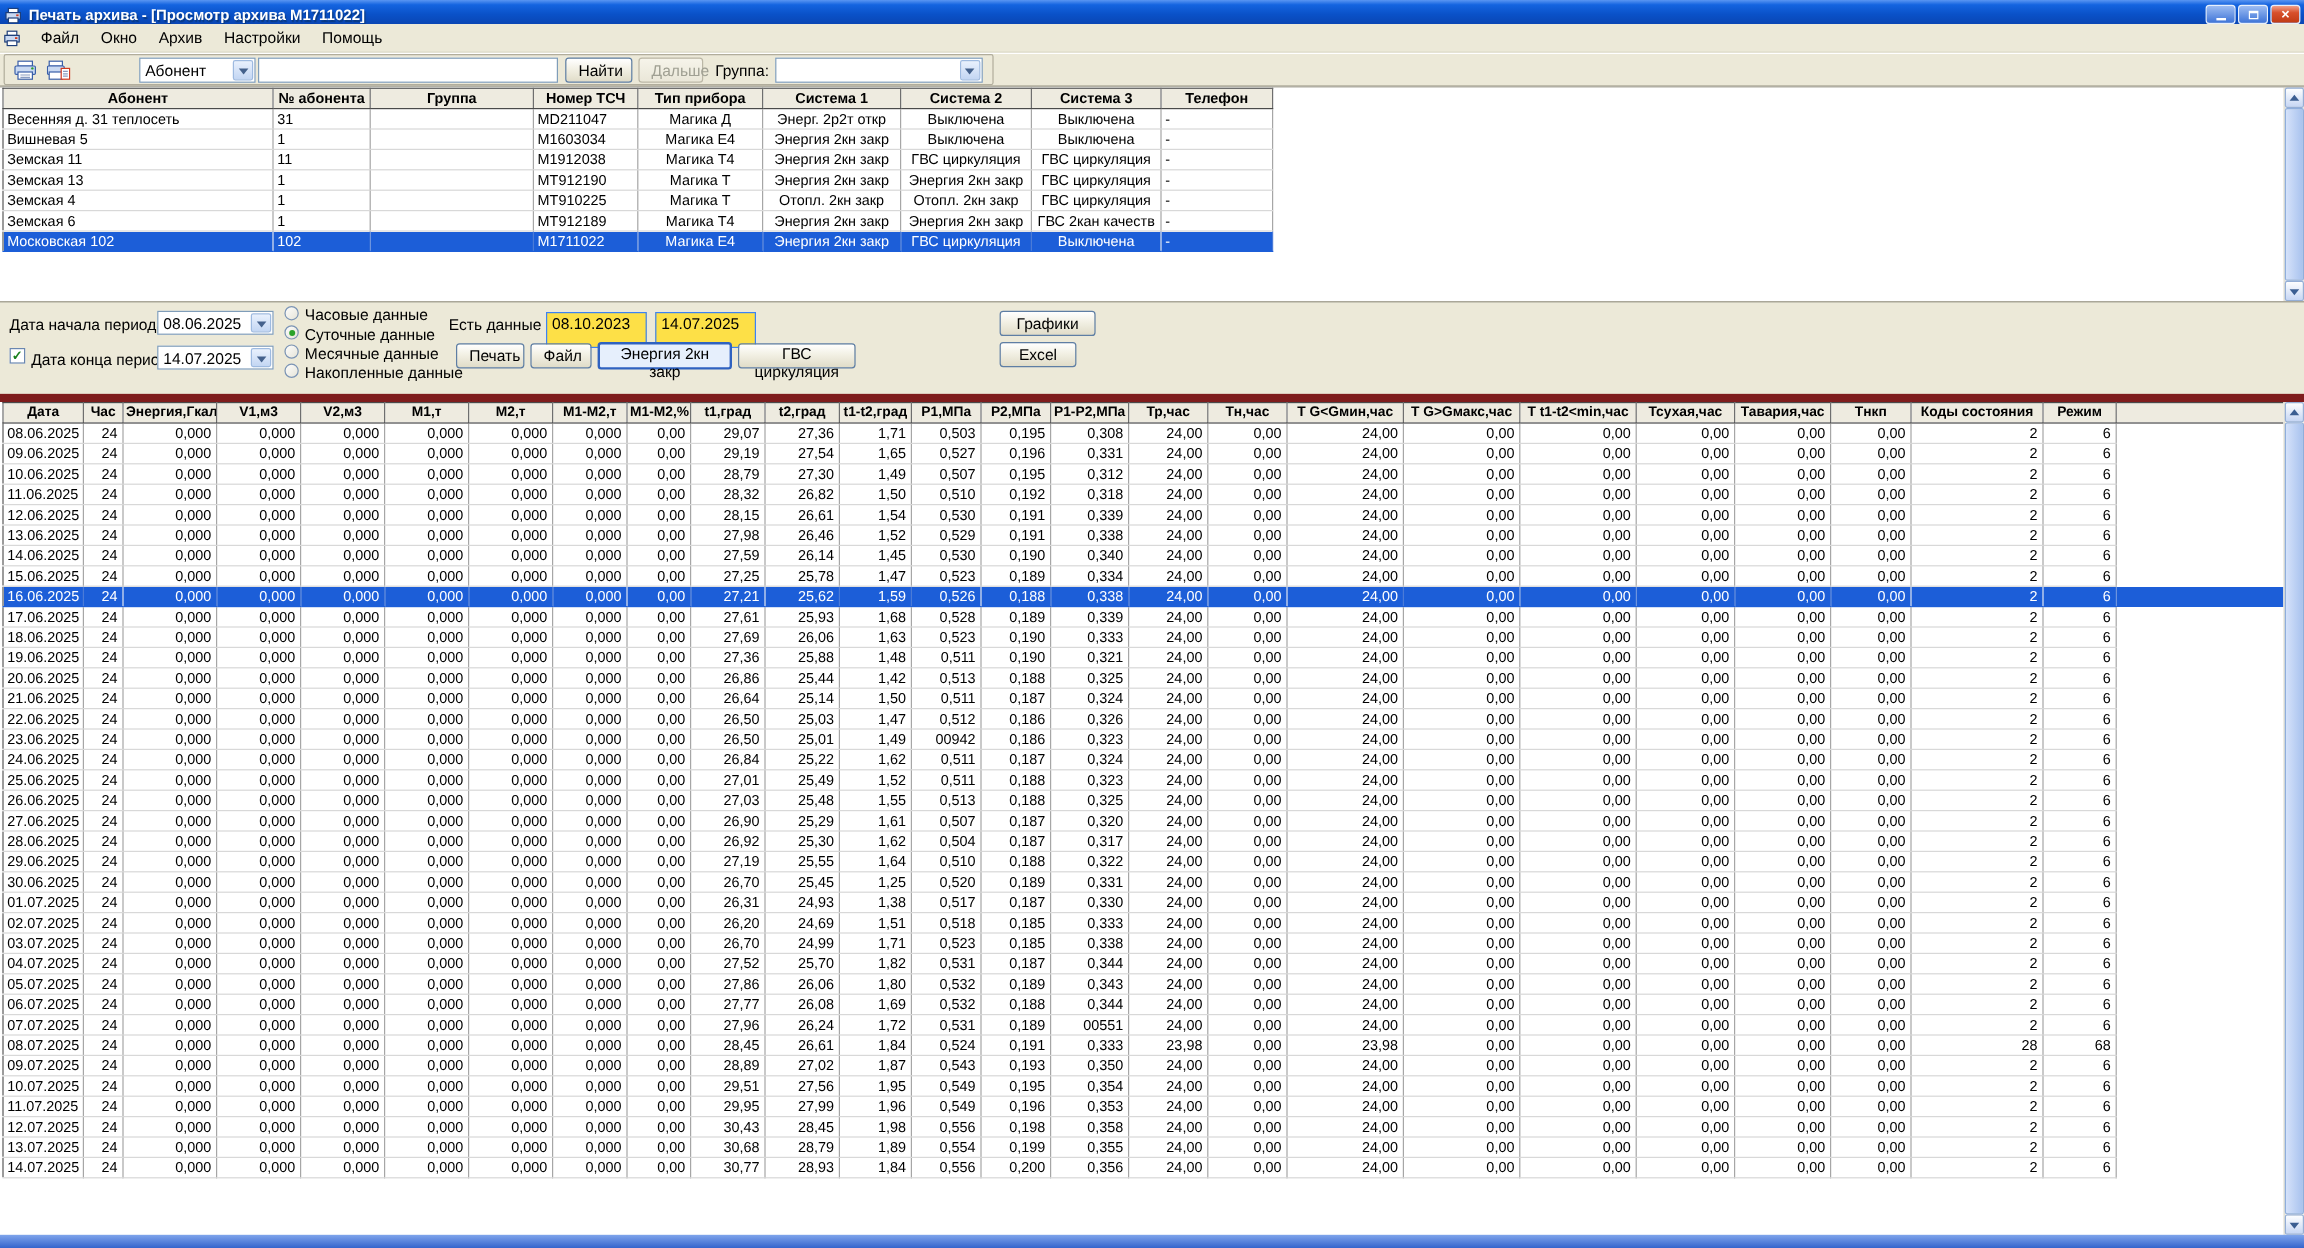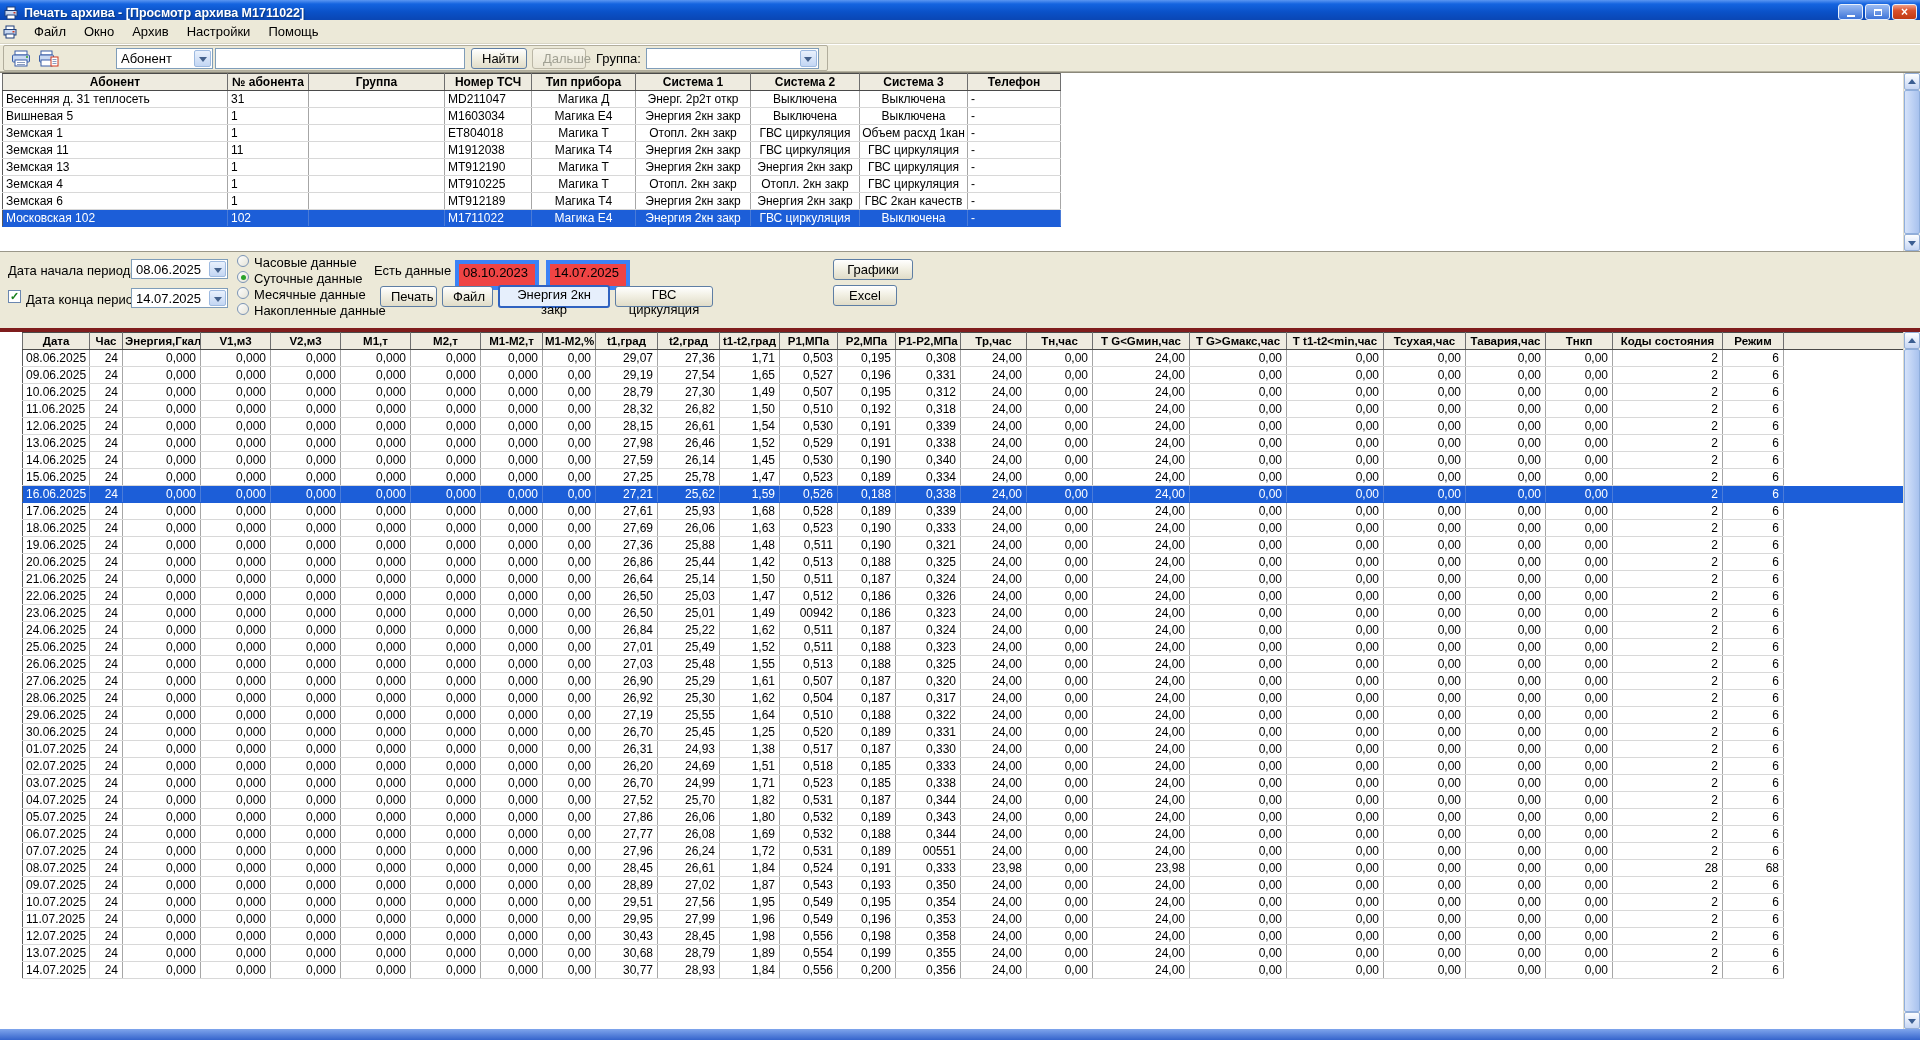--- a/index.html
+++ b/index.html
@@ -45,21 +45,21 @@
   .btn { height:21px; padding:0 10px; font-family:"Liberation Sans",sans-serif; font-size:13px; color:#000;
     background:linear-gradient(#FFFFFF,#F2F0E4 45%,#E0DCC8); border:1px solid #5E7EA4; border-radius:3px; cursor:default; }
   .btn.disabled { color:#A0A093; border-color:#BBB7A6; background:linear-gradient(#F6F4EA,#EAE7D8); }
   .tb-find { margin-left:6px; width:56px; }
   .tb-next { margin-left:5px; width:54px; }
   .tb-label { margin-left:10px; font-size:13px; }
   .cb-group { width:173px; margin-left:5px; }
 
   
   .grid-top { height:179px; flex:0 0 179px; display:flex; background:#FFFFFF; border-top:1px solid #8B887A; }
-  .grid-bottom { height:701px; flex:0 0 701px; display:flex; background:#FFFFFF; border-top:4px solid #7f1d1d;padding-left:20px; }
+  .grid-bottom { height:701px; flex:0 0 701px; display:flex; background:#FFFFFF; border-top:7px solid #7f1d1d; }
   .grid-scroll { flex:1; overflow:hidden; background:#fff; padding-left:2px; }
   table { border-collapse:collapse; table-layout:fixed; background:#fff; }
   #top-table { width:1058px; border:1px solid #5A5A5A; }
   #bot-table { width:100%; border-left:1px solid #5A5A5A; }
   th { height:17px; background:#EEEBE0; font-weight:bold; font-size:12px; color:#000; text-align:center;
     border:1px solid #6E6E6E; border-top-color:#4A4A4A; border-bottom-color:#4A4A4A; white-space:nowrap; overflow:hidden; padding:0 2px; }
   #bot-table th { font-size:11.5px; }
   th.filler { border-right:none; border-left:none; }
   td { height:17px; font-size:12px; color:#000; border-right:1px solid #A6A6A6; border-bottom:1px solid #D8D8D8;
     white-space:nowrap; overflow:hidden; background:#fff; }
@@ -80,21 +80,21 @@
   .sb-btn.down i { top:6px; border-top:5px solid #3B5E92; border-bottom:none; }
   .sb-track { flex:1; position:relative; }
   .sb-thumb { position:absolute; left:0; right:0; top:0; bottom:0;
     background:linear-gradient(90deg,#D5E2FA,#A8C2EE); border:1px solid #8FAEDC; border-radius:2px; }
   .hscroll { height:11px; flex:0 0 11px; background:linear-gradient(#7FA5EC,#3564CC); }
 
   
   .panel { height:77px; flex:0 0 77px; background:#ECE9D8; position:relative; border-top:1px solid #9A9789; }
   .panel .plabel { position:absolute; font-size:13px; white-space:nowrap; }
   .pcombo { position:absolute; width:97px; height:20px; }
-  .inset { position:absolute; height:30px; background:#ef4444; border:4px solid #3b82f6; font-size:13px;
+  .inset { position:absolute; height:30px; background:#fde047; border:1px solid #3b82f6; font-size:13px;
     line-height:17px; padding:0 4px; }
   .radio { position:absolute; left:237px; display:flex; align-items:flex-start; height:14px; cursor:default; }
   .radio .rb { width:12px; height:12px; border-radius:50%; border:1px solid #7B94B5;
     background:linear-gradient(135deg,#FDFDFD,#E6E4D8); display:flex; align-items:center; justify-content:center; }
   .radio.checked .rb::after { content:''; width:5px; height:5px; border-radius:50%; background:#2AA32A; }
   .radio .lab { margin-left:5px; font-size:13px; }
   .checkbox { position:absolute; width:13px; height:13px; background:#fff; border:1px solid #6A87B0;
     display:flex; align-items:center; justify-content:center; }
   .checkbox::after { content:'✓'; color:#18801C; font-size:11px; font-weight:bold; margin-top:-1px; }
   .pbtn { position:absolute; height:21px; }
@@ -228,31 +228,20 @@
               <td>1</td>
               <td></td>
               <td>M1603034</td>
               <td>Магика Е4</td>
               <td>Энергия 2кн закр</td>
               <td>Выключена</td>
               <td>Выключена</td>
               <td>-</td>
             </tr>
             <tr>
-              <td>Земская 1</td>
-              <td>1</td>
-              <td></td>
-              <td>ET804018</td>
-              <td>Магика Т</td>
-              <td>Отопл. 2кн закр</td>
-              <td>ГВС циркуляция</td>
-              <td>Объем расхд 1кан</td>
-              <td>-</td>
-            </tr>
-            <tr>
               <td>Земская 11</td>
               <td>11</td>
               <td></td>
               <td>M1912038</td>
               <td>Магика Т4</td>
               <td>Энергия 2кн закр</td>
               <td>ГВС циркуляция</td>
               <td>ГВС циркуляция</td>
               <td>-</td>
             </tr>

